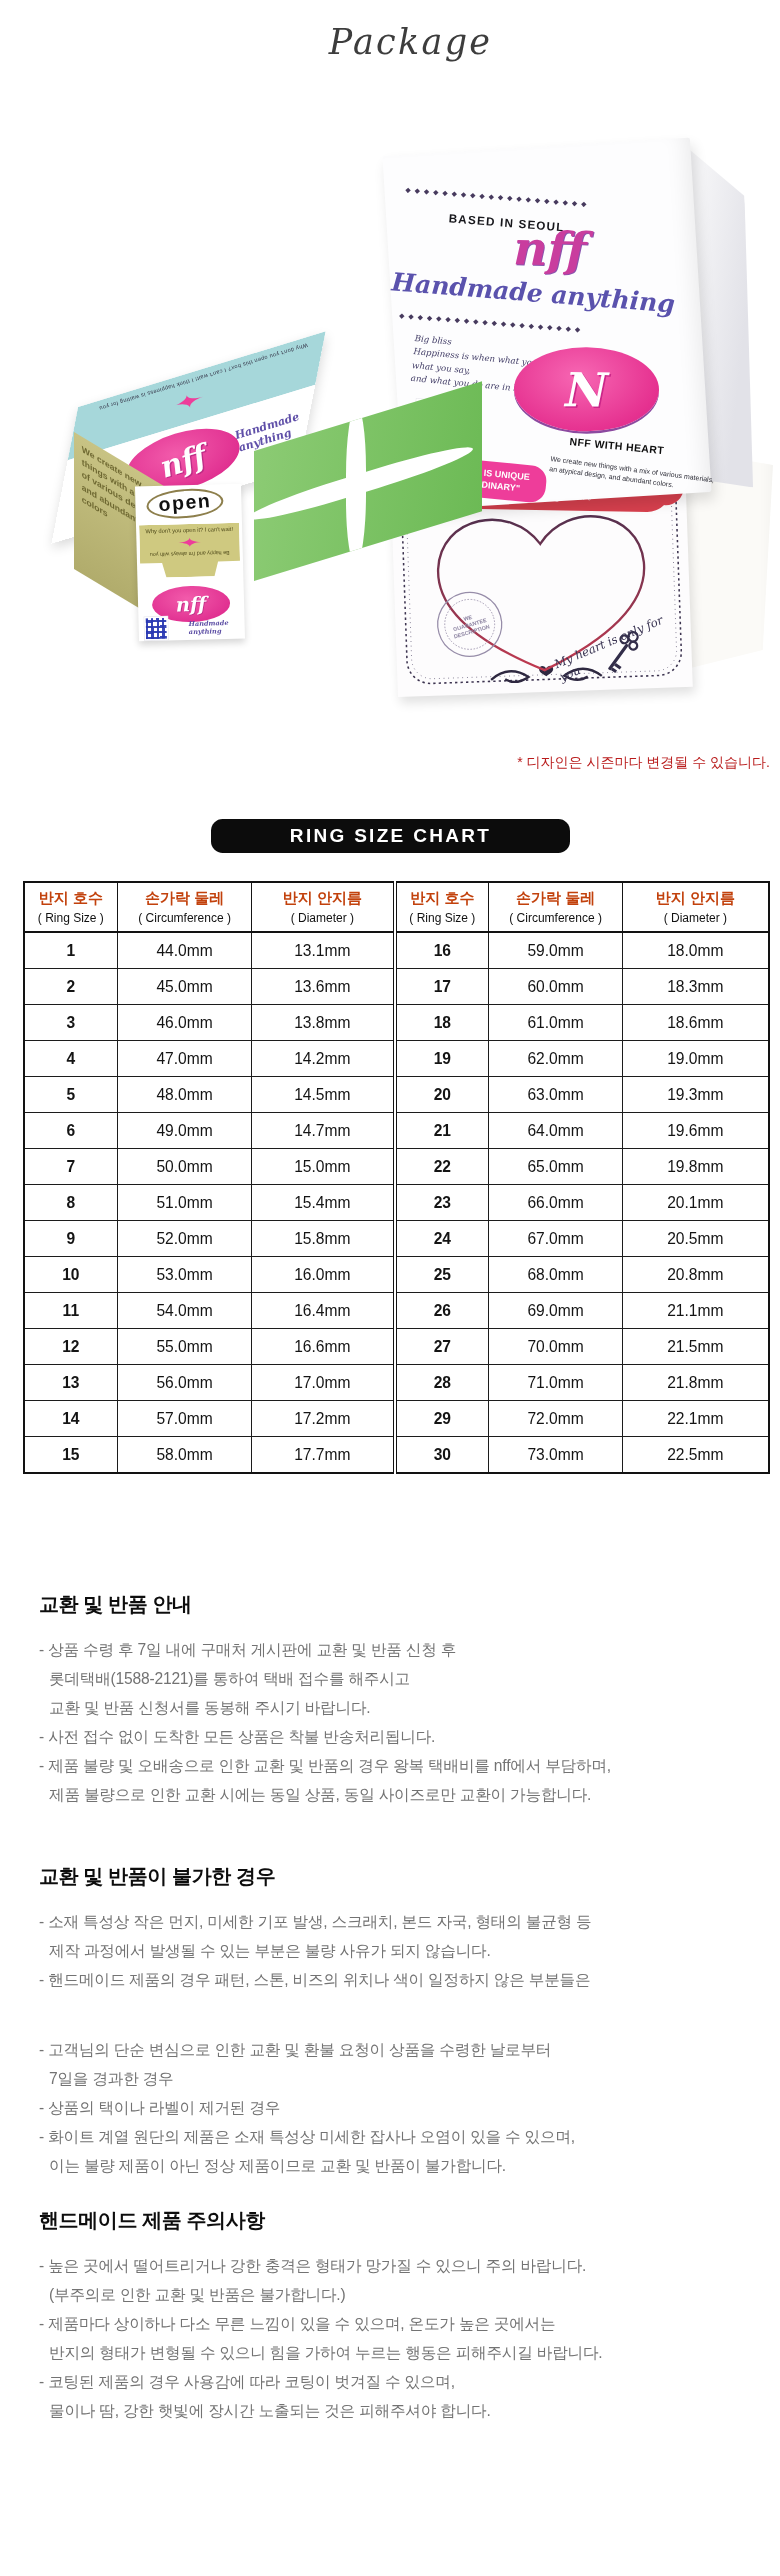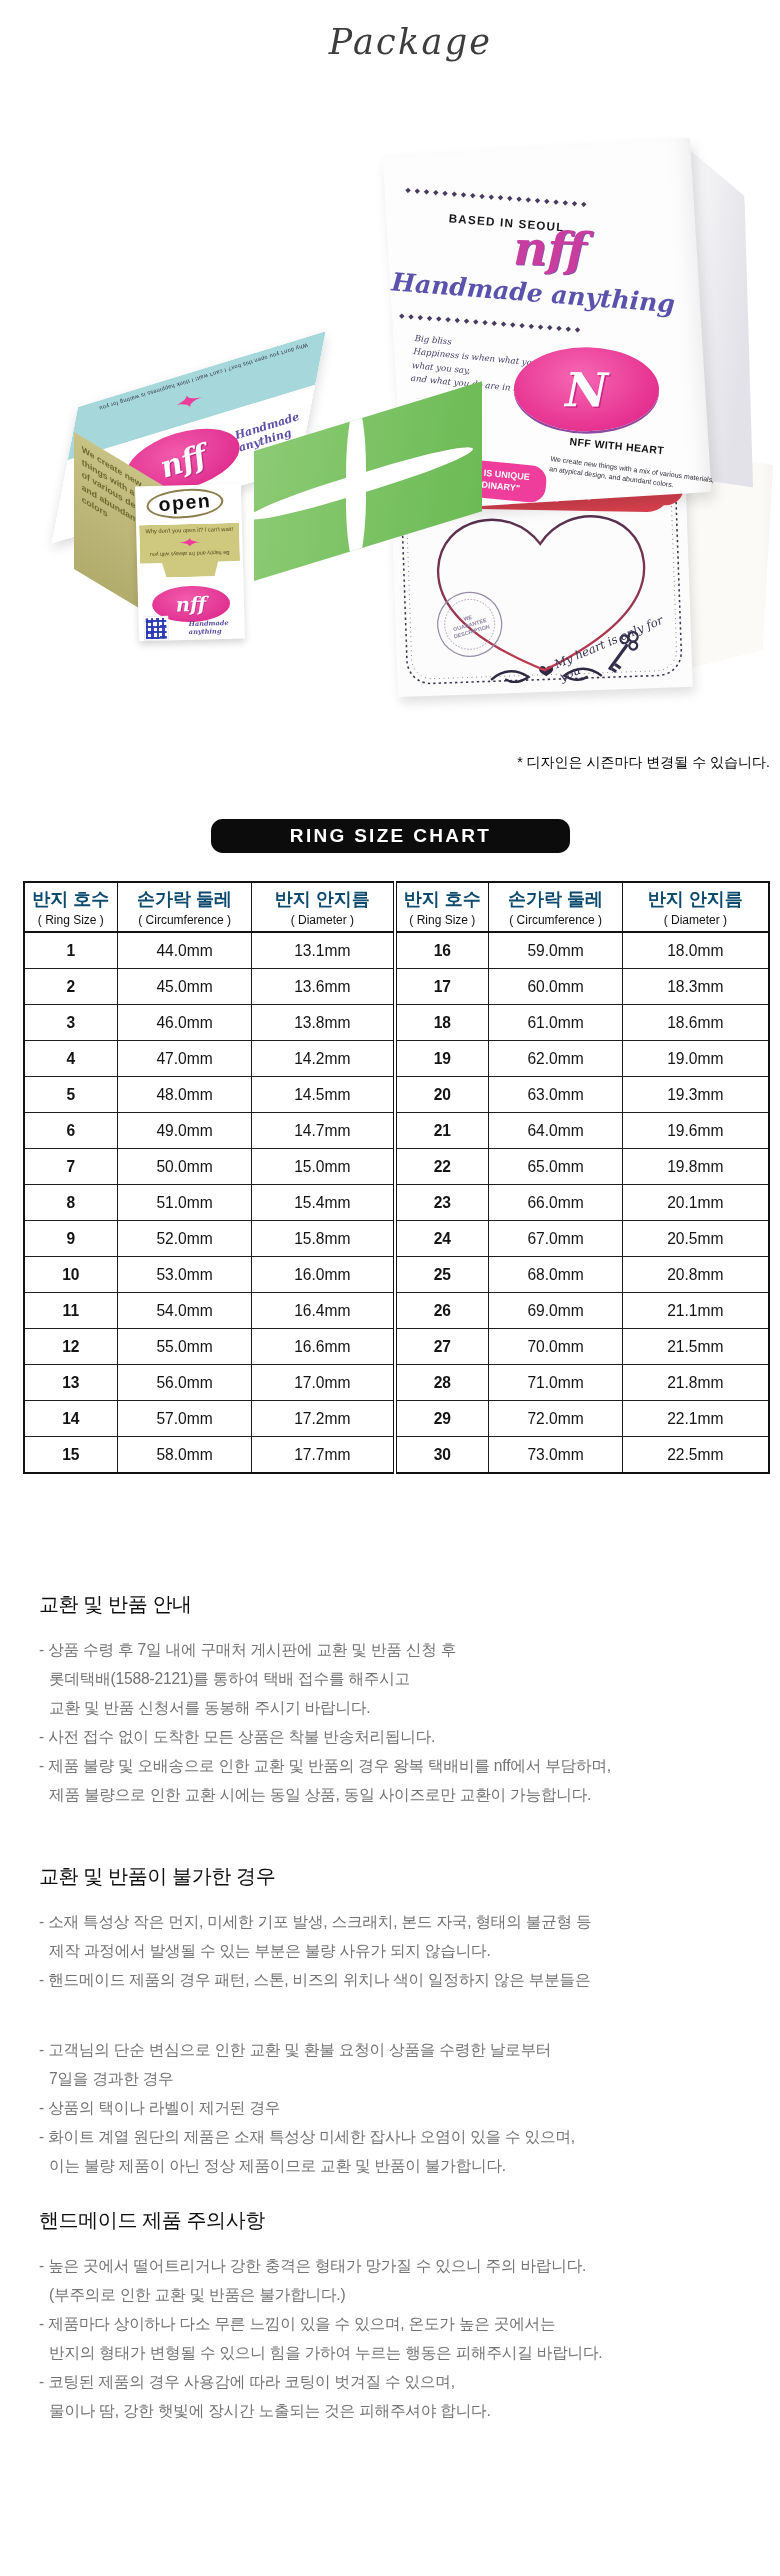--- a/index.html
+++ b/index.html
@@ -133,45 +133,45 @@
   .banner:before { left:-12.5px; } .banner:after { right:-12.5px; }
   .dear { font-family:"DejaVu Serif", serif; font-weight:bold; font-size:15.6px;
       color:#fff; letter-spacing:0.8px; white-space:pre; }
   .banner-sub { font-family:"DejaVu Serif", serif; font-style:italic; font-size:9.8px;
       color:#f3c0c6; margin-top:0.8px; }
   .card-script { position:absolute; left:156px; top:165px; width:133px;
       font-family:"DejaVu Serif", serif; font-style:italic; font-size:11.7px;
       color:#3a3553; transform:rotate(-21deg); }
 
   
-  .design-note { position:absolute; top:754px; right:11px; font-size:14px; color:#000000; }
+  .design-note { position:absolute; top:754px; right:11px; font-size:14px; color:#b91c1c; }
 
   
   .chart-pill { position:absolute; left:211px; top:819px; width:359px; height:34px;
       background:#0c0c0c; border-radius:11.7px; color:#ffffff; font-size:19px;
       letter-spacing:2.3px; font-weight:600; text-align:center; line-height:34px; }
 
   table.ring { position:absolute; left:22.6px; top:881px; width:746px;
       border-collapse:collapse; table-layout:fixed; border:2.3px solid #121212; }
   table.ring th { height:48px; border:1.6px solid #151515; border-top:2.3px solid #121212;
       border-bottom:2.3px solid #121212; vertical-align:middle; text-align:center;
       background:#fff; padding:0; }
   table.ring td { height:35px; border:1.6px solid #1c1c1c; text-align:center;
       font-size:15.6px; color:#141414; padding:0; }
-  table.ring .hko { font-size:18px; font-weight:bold; color:#0c4a6e; }
+  table.ring .hko { font-size:15px; font-weight:bold; color:#c2410c; }
   table.ring .hen { font-size:12px; font-weight:normal; color:#111; margin-top:2.3px; }
   table.ring .c-size { font-weight:bold; }
   table.ring .split { border-left:4.7px double #121212 !important; }
 
   
   .sections { position:absolute; left:39px; top:1592px; width:710px; }
   .info { margin:0; }
   .info:nth-of-type(1) { margin-bottom:55px; }
   .info:nth-of-type(2) { margin-bottom:28px; }
-  .info h2 { margin:0 0 19px 0; font-size:20px; line-height:24px; font-weight:normal;
+  .info h2 { margin:0 0 19px 0; font-size:20px; line-height:24px; font-weight:bold;
       color:#0d0d0d; letter-spacing:-0.4px; }
   .info p.line { margin:0; font-size:15.6px; line-height:29px; color:#737373; letter-spacing:-0.2px; }
   .info p.indent { padding-left:10px; }
   .info p.gap { margin-top:41px; }
 </style>
 </head>
 <body>
 
 <div class="package-title">Package</div>
 

